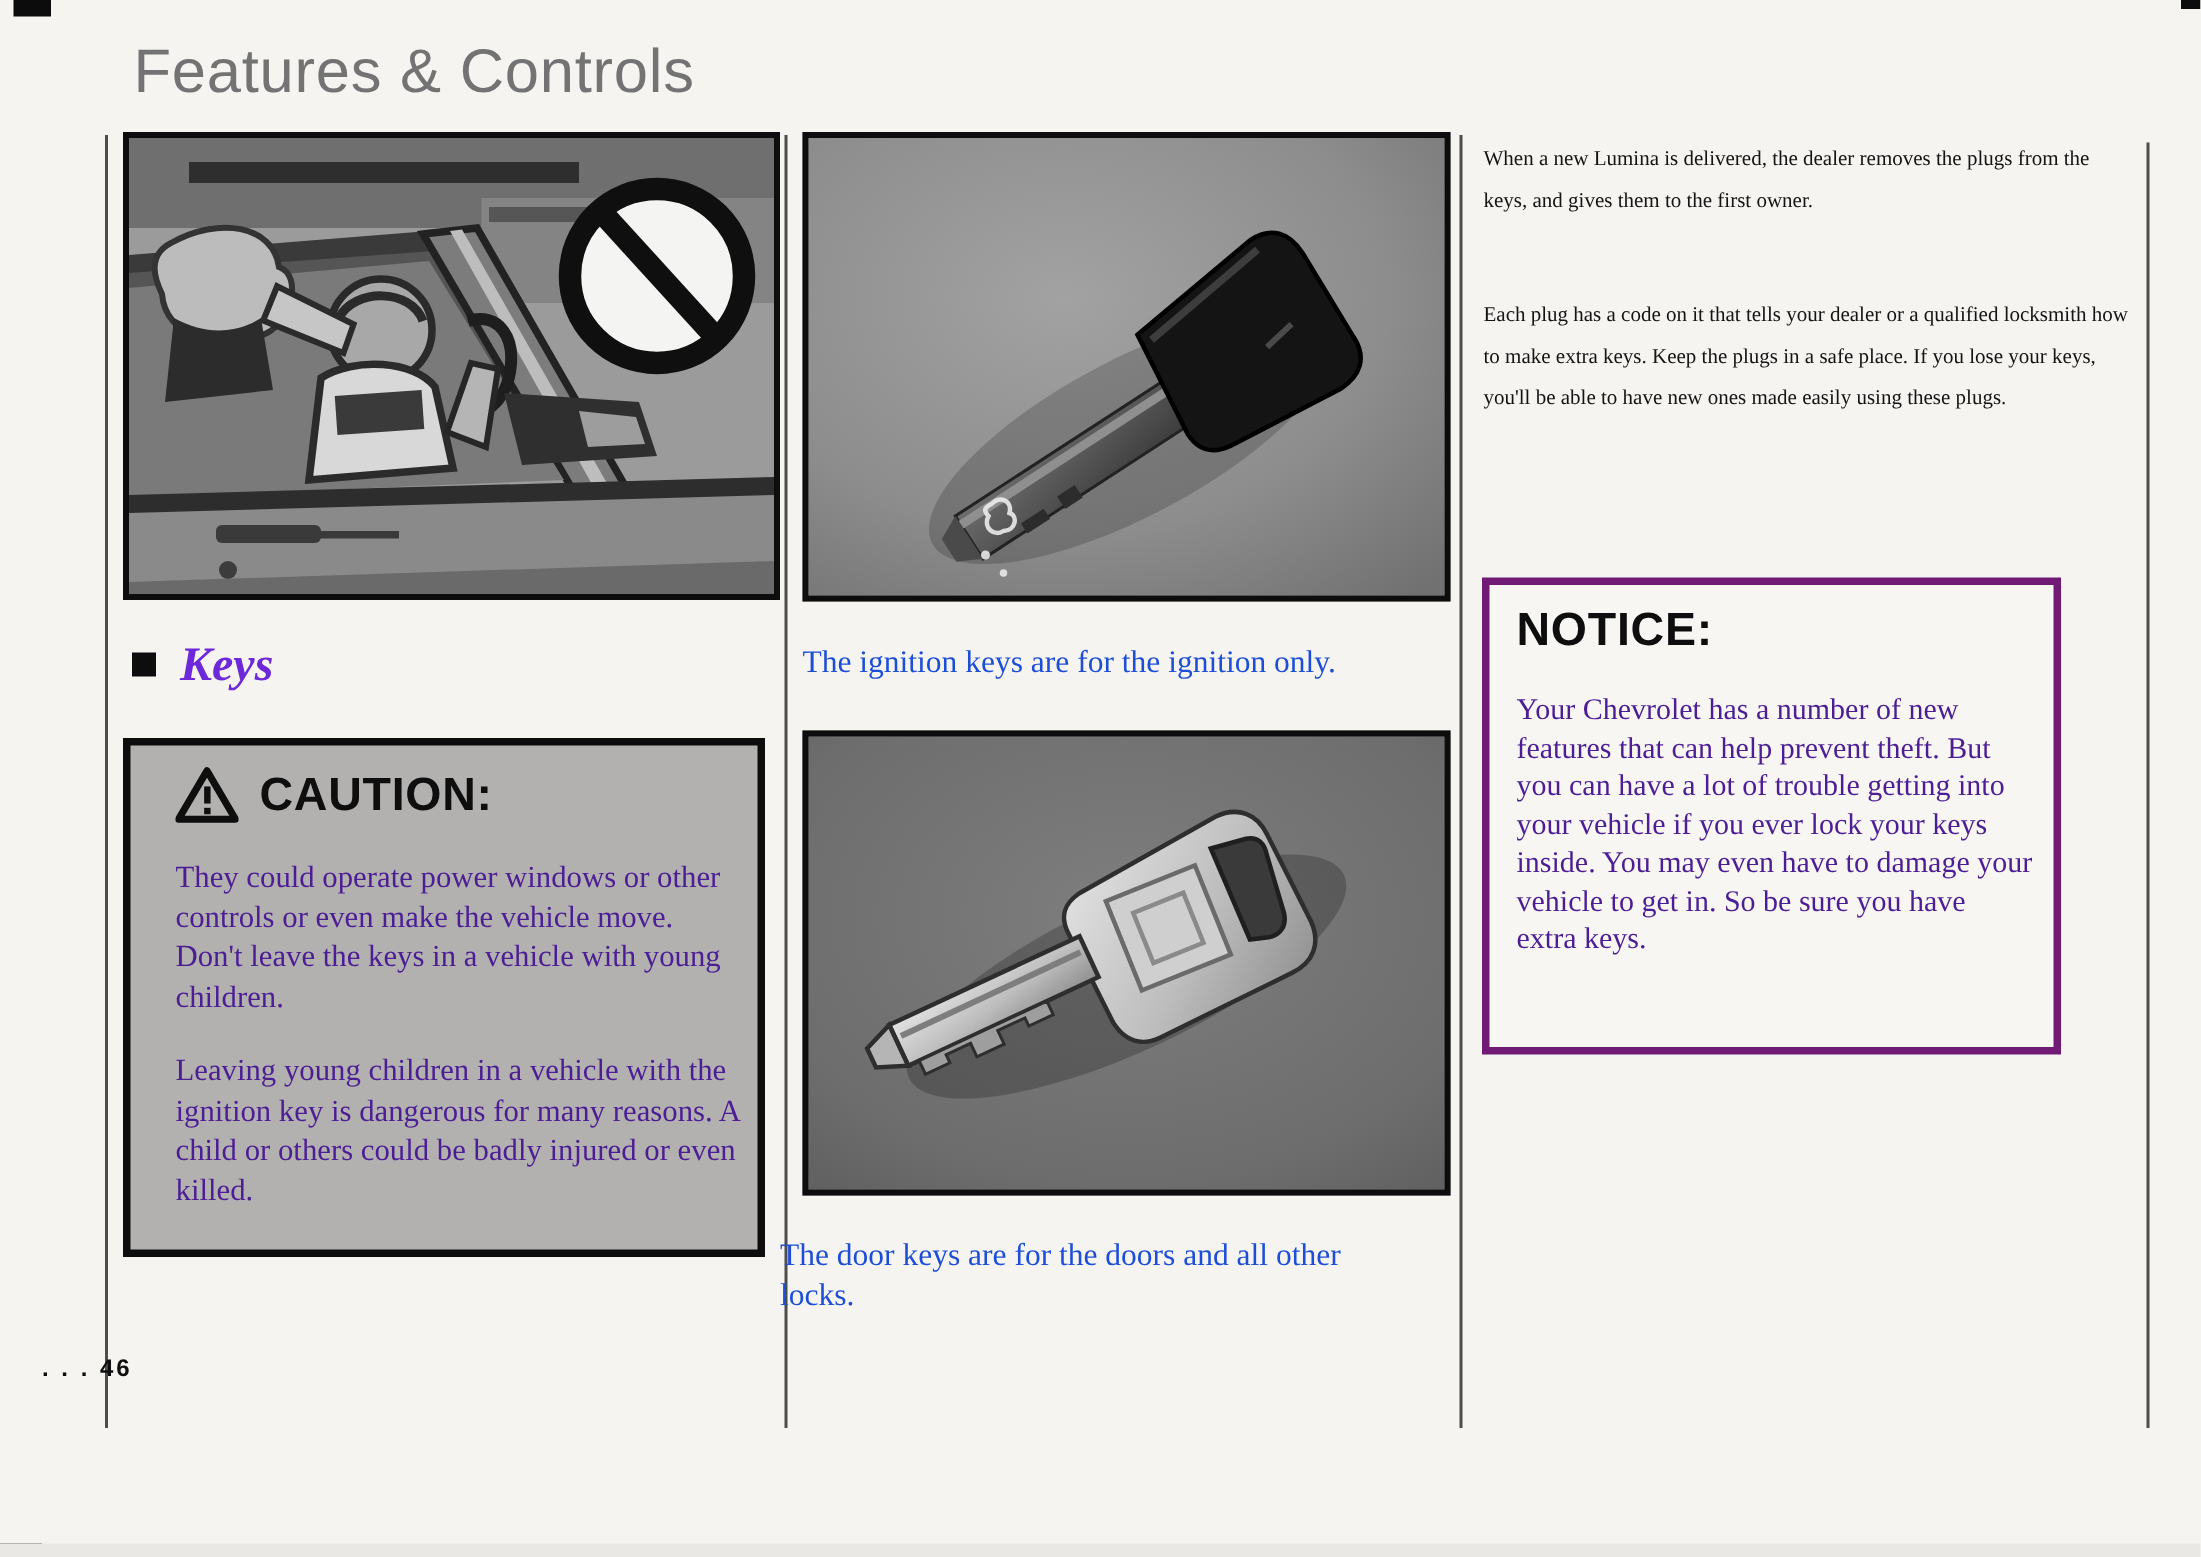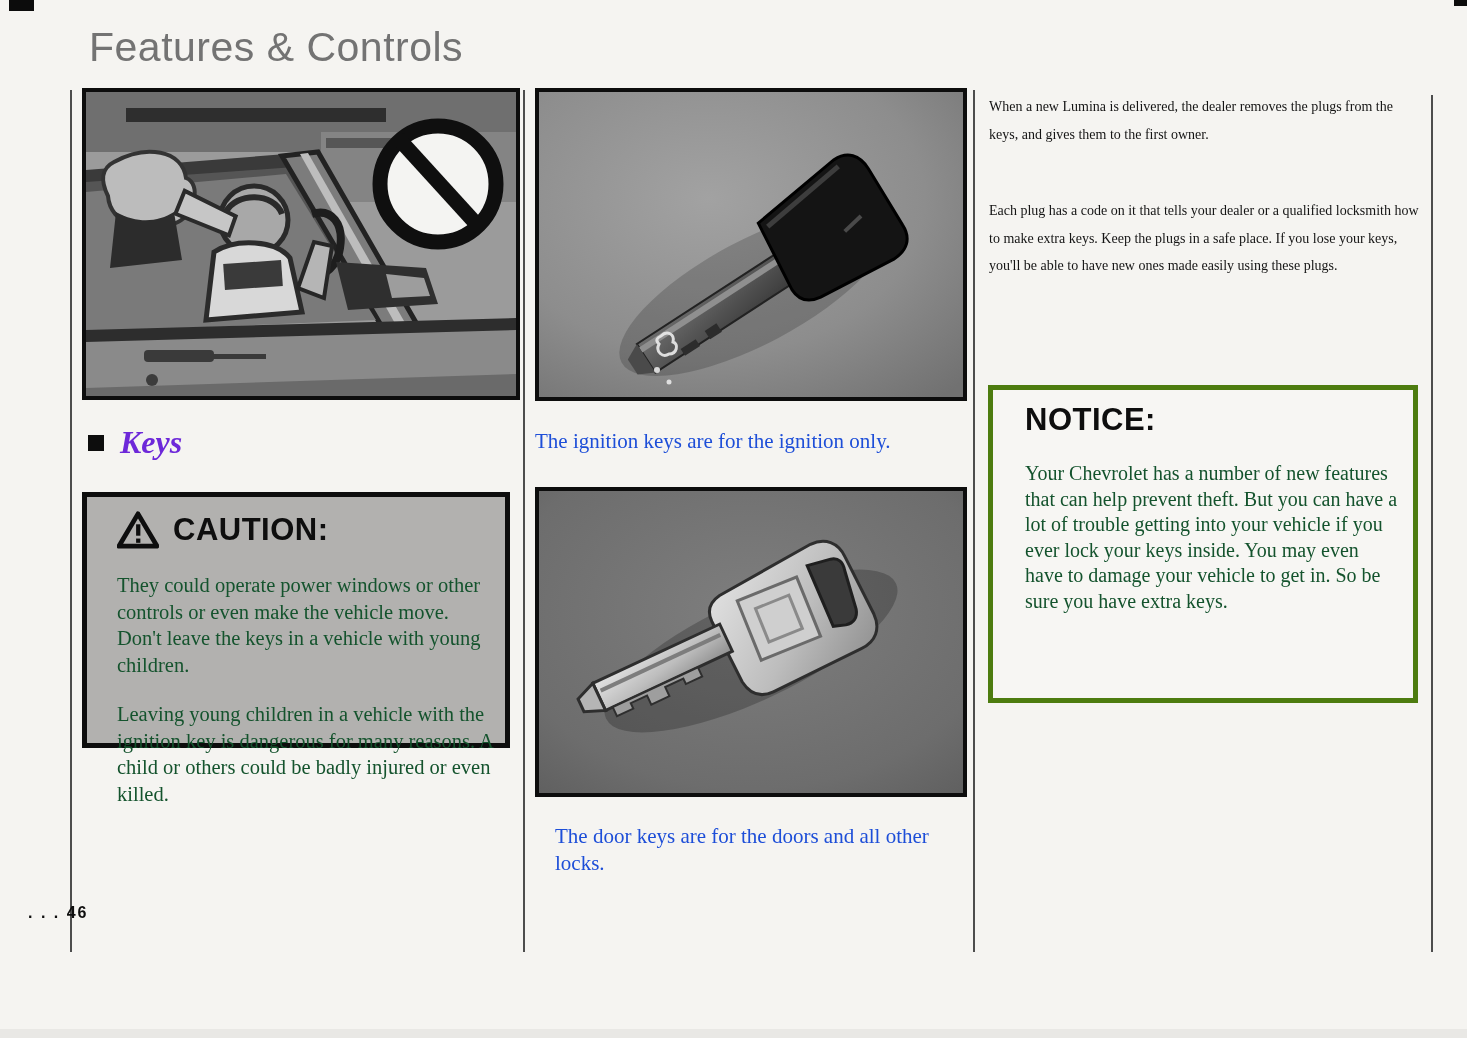--- a/index.html
+++ b/index.html
@@ -55,50 +55,50 @@
   .keys-bullet { width: 16px; height: 16px; background: #0d0d0d; display: inline-block; }
   .keys-label {
     font-family: "Liberation Serif", serif;
     font-style: italic; font-weight: bold;
     font-size: 32px; color: #6d28d9;
   }
 
   
   .caution-box {
     position: absolute;
-    left: 82px; top: 492px; width: 428px; height: 256px;
+    left: 82px; top: 492px; width: 428px; height: 346px;
     background: #b2b1af;
     border: 5px solid #0d0d0d;
     padding: 14px 8px 10px 30px;
   }
   .caution-header { display: flex; align-items: center; gap: 14px; margin-bottom: 12px; }
   .caution-title, .notice-title {
     font-family: "Liberation Sans", sans-serif;
     font-weight: bold; font-size: 31px; color: #0e0e0e;
     letter-spacing: 0.5px;
   }
   .warn-tri { width: 42px; height: 38px; }
   .box-para {
-    font-size: 20.5px; line-height: 26.5px; color: #14532d; margin-bottom: 14px; margin-top: 23px;
+    font-size: 20.5px; line-height: 26.5px; color: #4c1d95; margin-bottom: 14px; margin-top: 23px;
   }
 
   
   .body-para {
     position: absolute;
     width: 432px;
     font-size: 14px; line-height: 27.5px; color: #141414;
   }
 
   
   .notice-box {
     position: absolute;
-    left: 988px; top: 385px; width: 430px; height: 318px;
+    left: 988px; top: 385px; width: 386px; height: 318px;
     background: #f7f6f3;
-    border: 5px solid #4d7c0f;
-    padding: 12px 14px 10px 32px;
+    border: 5px solid #701a75;
+    padding: 12px 14px 10px 18px;
   }
   .notice-title { margin-bottom: 8px; }
   .notice-box .box-para { font-size: 20px; line-height: 25.5px; }
 
   
   .page-number {
     left: 28px; top: 904px;
     font-family: "Liberation Sans", sans-serif;
     font-weight: bold; font-size: 16px; letter-spacing: 2px;
     color: #0e0e0e;
@@ -262,21 +262,21 @@
       <rect x="44" y="112" width="140" height="30" fill="url(#metal)" stroke="#2e2e2e" stroke-width="3"></rect>
       <path d="M44 112 L24 120 L24 134 L44 142 Z" fill="#b5b5b5" stroke="#2e2e2e" stroke-width="3"></path>
 
       <path d="M52 142 L52 152 L70 152 L70 146 L88 146 L88 156 L108 156 L108 146 L128 146 L128 152 L146 152 L146 142 Z" fill="#9e9e9e" stroke="#2e2e2e" stroke-width="2"></path>
 
       <line x1="48" y1="122" x2="180" y2="122" stroke="#7d7d7d" stroke-width="4"></line>
     </g>
   </svg>
 </div>
 
-<p class="caption" style="left:555px; top:823px; width:410px;">The door keys are for the doors and all other locks.</p>
+<p class="caption" style="left:520px; top:823px; width:410px;">The door keys are for the doors and all other locks.</p>
 
 <p class="body-para" style="left:989px; top:93px;">When a new Lumina is delivered, the dealer removes the plugs from the keys, and gives them to the first owner.</p>
 
 <p class="body-para" style="left:989px; top:197px;">Each plug has a code on it that tells your dealer or a qualified locksmith how to make extra keys. Keep the plugs in a safe place. If you lose your keys, you'll be able to have new ones made easily using these plugs.</p>
 
 <div class="notice-box">
   <div class="notice-title">NOTICE:</div>
   <p class="box-para">Your Chevrolet has a number of new features that can help prevent theft. But you can have a lot of trouble getting into your vehicle if you ever lock your keys inside. You may even have to damage your vehicle to get in. So be sure you have extra keys.</p>
 </div>
 

